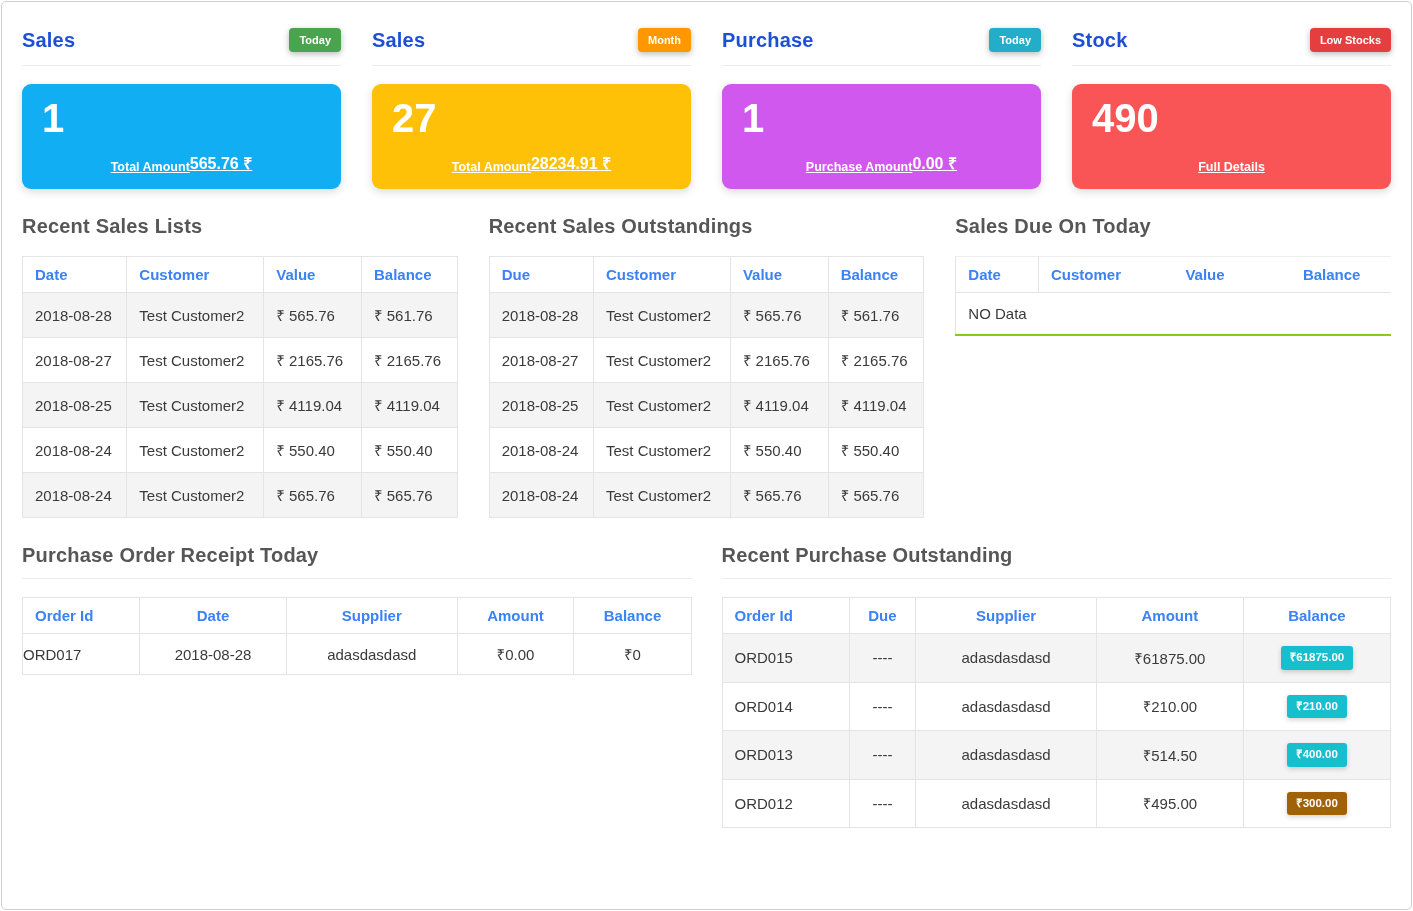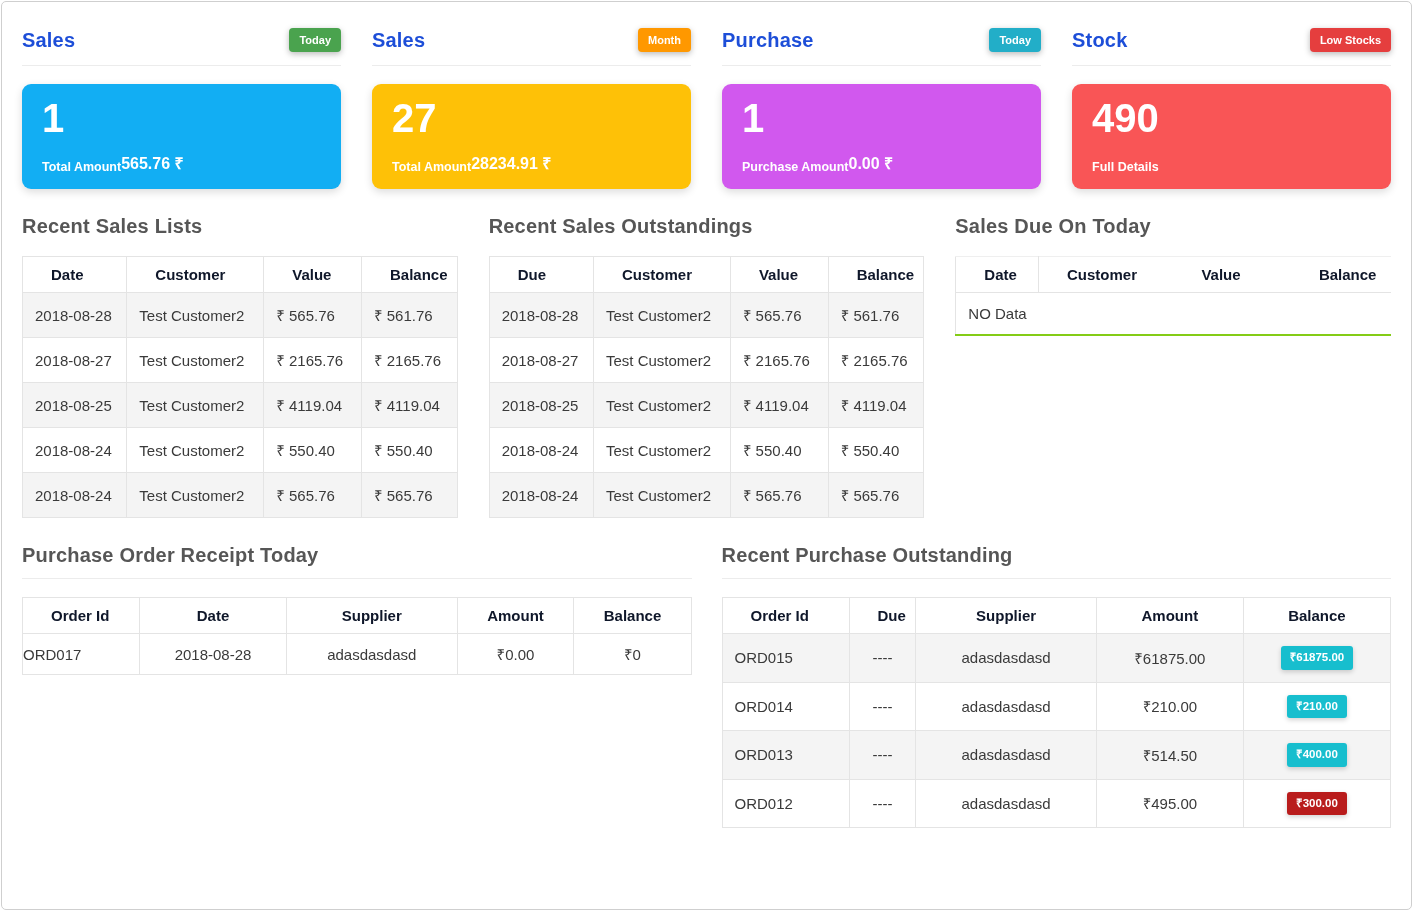--- a/index.html
+++ b/index.html
@@ -18,34 +18,34 @@
     color:#fff; font-size:11px; font-weight:bold; padding:6px 10px;
     border-radius:4px; box-shadow:0 2px 6px rgba(0,0,0,.28); cursor:pointer; white-space:nowrap;
   }
   .head-rule { border-top:1px solid #ececec; margin-top:9px; }
   .stat-card {
     margin-top:18px; height:105px; border-radius:9px; color:#fff;
     padding:12px 20px 15px; display:flex; flex-direction:column;
     box-shadow:0 3px 8px rgba(0,0,0,.14);
   }
   .stat-count { font-size:40px; font-weight:bold; line-height:1.1; }
-  .stat-footer { margin-top:auto; display:flex; justify-content:flex-start; align-items:flex-end; }
+  .stat-footer { margin-top:auto; display:flex; justify-content:center; align-items:flex-end;text-decoration:underline; }
   .stat-label { font-size:12.5px; font-weight:600; }
   .stat-amount { font-size:16px; font-weight:600; }
 
   
   .mid-grid { display:grid; grid-template-columns:repeat(3,1fr); gap:31px; margin-top:26px; }
   .bottom-grid { display:grid; grid-template-columns:1fr 1fr; gap:30px; margin-top:26px; }
   .section-title { font-size:20px; font-weight:bold; color:#565656; letter-spacing:.2px; }
   .title-rule { border-top:1px solid #ececec; margin-top:11px; }
 
   table.data-table { width:100%; border-collapse:collapse; table-layout:fixed; margin-top:18px; }
   table.data-table th {
-    border:1px solid #e4e4e4; font-size:15px; font-weight:bold; color:#0f172a;
-    text-align:left; padding:9px 28px; background:#fff;
+    border:1px solid #e4e4e4; font-size:15px; font-weight:bold; color:#3b82f6;
+    text-align:left; padding:9px 12px; background:#fff;
   }
   table.data-table td {
     border:1px solid #e4e4e4; font-size:15px; color:#3a3a3a;
     text-align:left; padding:12px 12px;
   }
   table.striped tbody tr:nth-child(odd) { background:#f4f4f4; }
 
   
   table.nodata-table th { border:none; border-top:1px solid #efefef; border-bottom:1px solid #e4e4e4; }
   table.nodata-table th:first-child { border-left:1px solid #e4e4e4; border-right:1px solid #e4e4e4; }
@@ -336,19 +336,19 @@
             <td>----</td>
             <td>adasdasdasd</td>
             <td>₹514.50</td>
             <td><span class="bal-badge" style="background: rgb(23, 190, 206);">₹400.00</span></td>
           </tr>
           <tr>
             <td>ORD012</td>
             <td>----</td>
             <td>adasdasdasd</td>
             <td>₹495.00</td>
-            <td><span class="bal-badge" style="background: #b91c1c; text-align: center;">₹300.00</span></td>
+            <td><span class="bal-badge" style="background: #a16207; text-align: center;">₹300.00</span></td>
           </tr>
         </tbody>
       </table>
     </div>
   </div>
 </div>
 
 </body></html>

